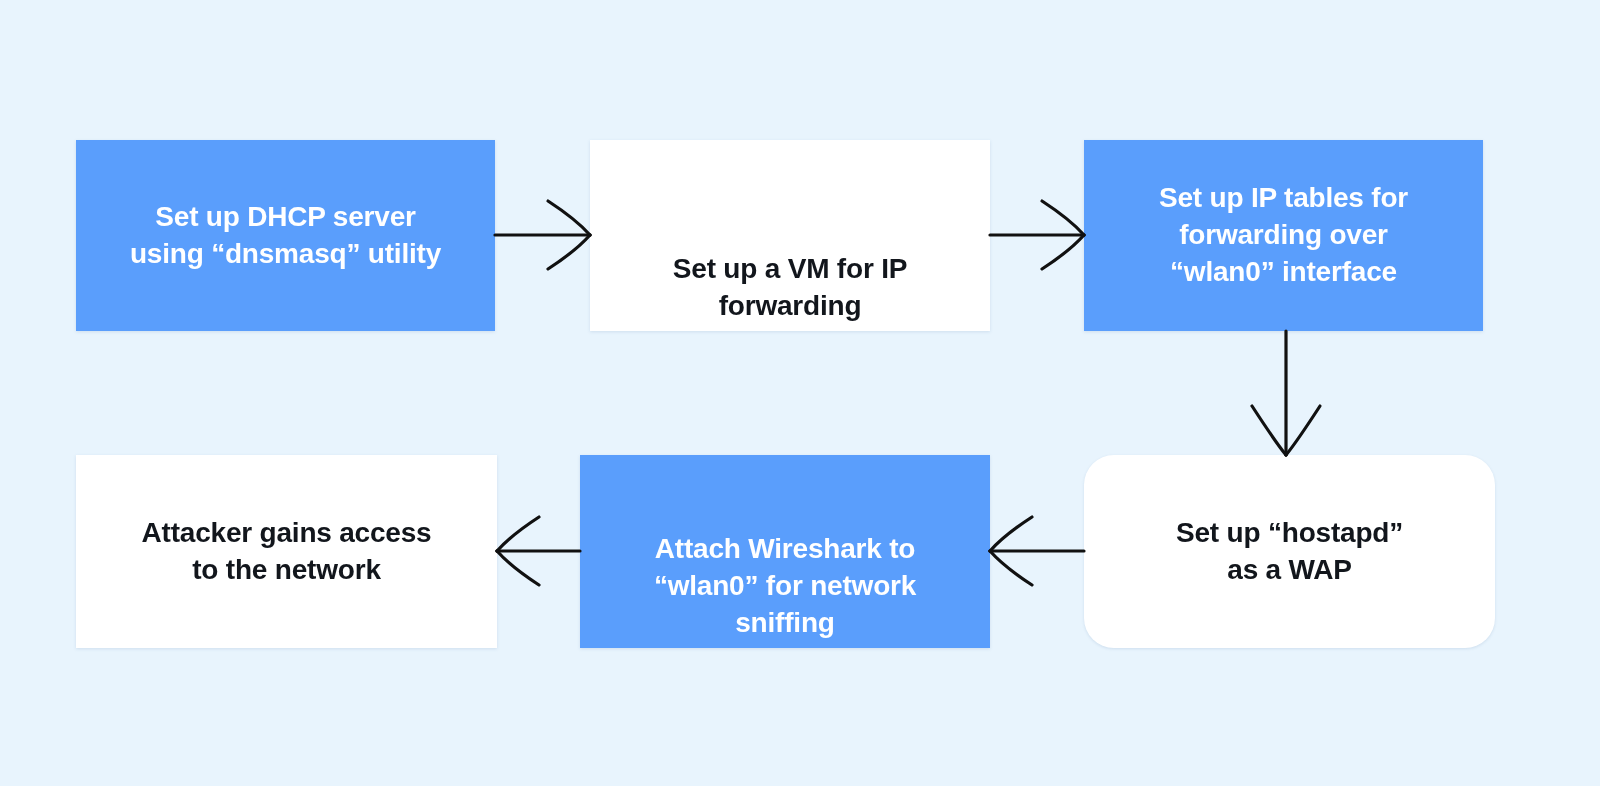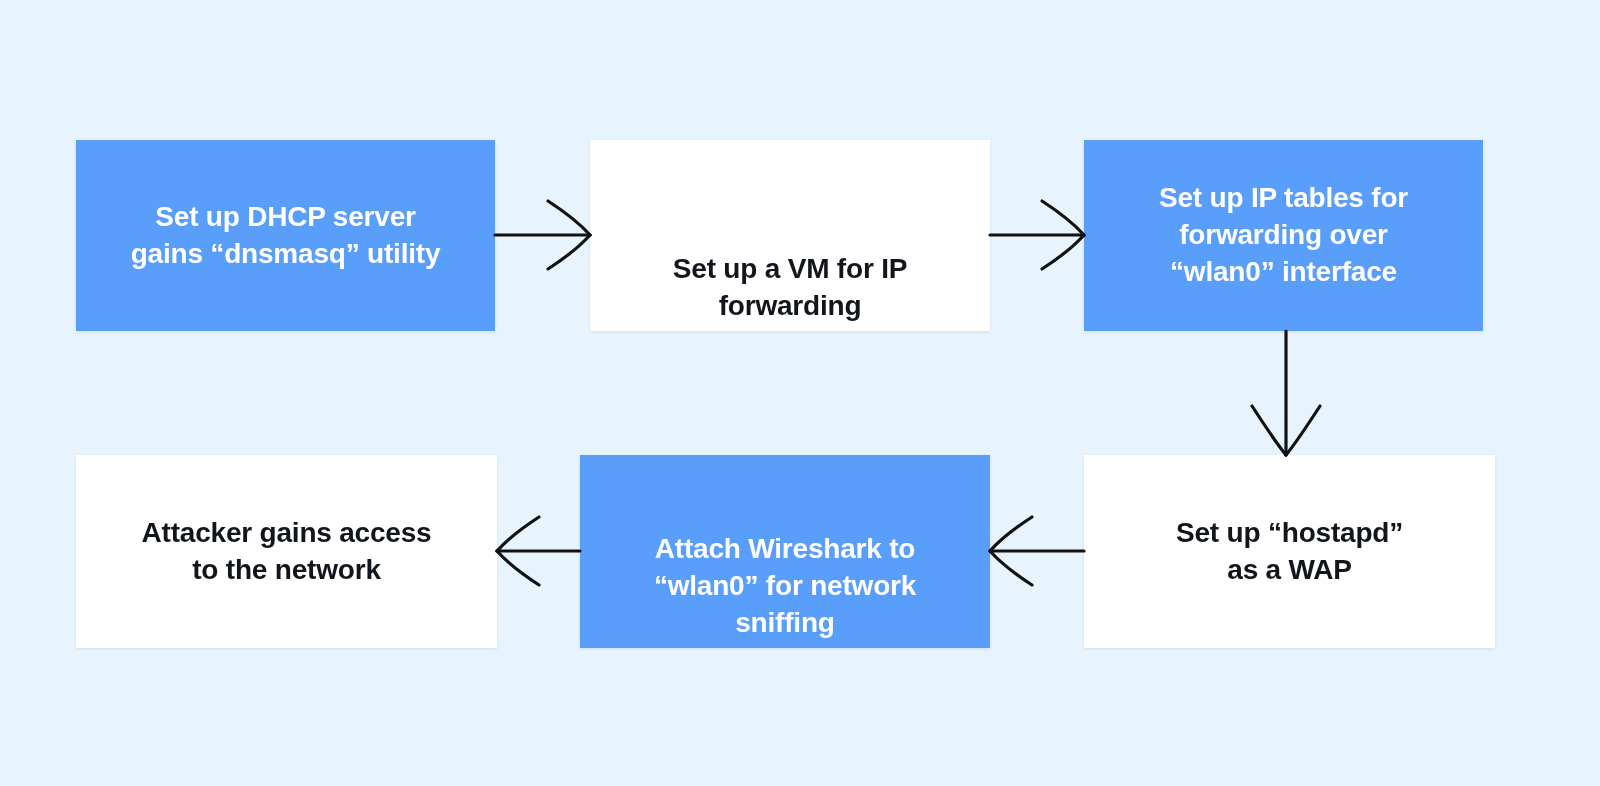--- a/index.html
+++ b/index.html
@@ -48,21 +48,21 @@
   }
   .node.white .node-label {
     color: #12161c;
   }
   
   #node-dhcp      { left: 76px;   top: 140px; width: 419px; height: 191px; }
   #node-vm        { left: 590px;  top: 140px; width: 400px; height: 191px; align-items: flex-end; }
   #node-iptables  { left: 1084px; top: 140px; width: 399px; height: 191px; }
   #node-attacker  { left: 76px;   top: 455px; width: 421px; height: 193px; }
   #node-wireshark { left: 580px;  top: 455px; width: 410px; height: 193px; align-items: flex-end; }
-  #node-hostapd   { left: 1084px; top: 455px; width: 411px; height: 193px; }
+  #node-hostapd   { left: 1084px; top: 455px; width: 411px; height: 193px; border-radius: 30px; }
 
   
   #connectors {
     position: absolute;
     left: 0;
     top: 0;
     width: 1600px;
     height: 786px;
     pointer-events: none;
   }
@@ -73,21 +73,21 @@
     stroke-linecap: round;
   }
 </style>
 </head>
 <body>
 
 <div id="flow-canvas">
 
   <div class="node blue" id="node-dhcp">
     <span class="node-label">Set up DHCP server
-gains “dnsmasq” utility</span>
+using “dnsmasq” utility</span>
   </div>
 
   <div class="node white" id="node-vm">
     <span class="node-label">Set up a VM for IP
 forwarding</span>
   </div>
 
   <div class="node blue" id="node-iptables">
     <span class="node-label">Set up IP tables for
 forwarding over

